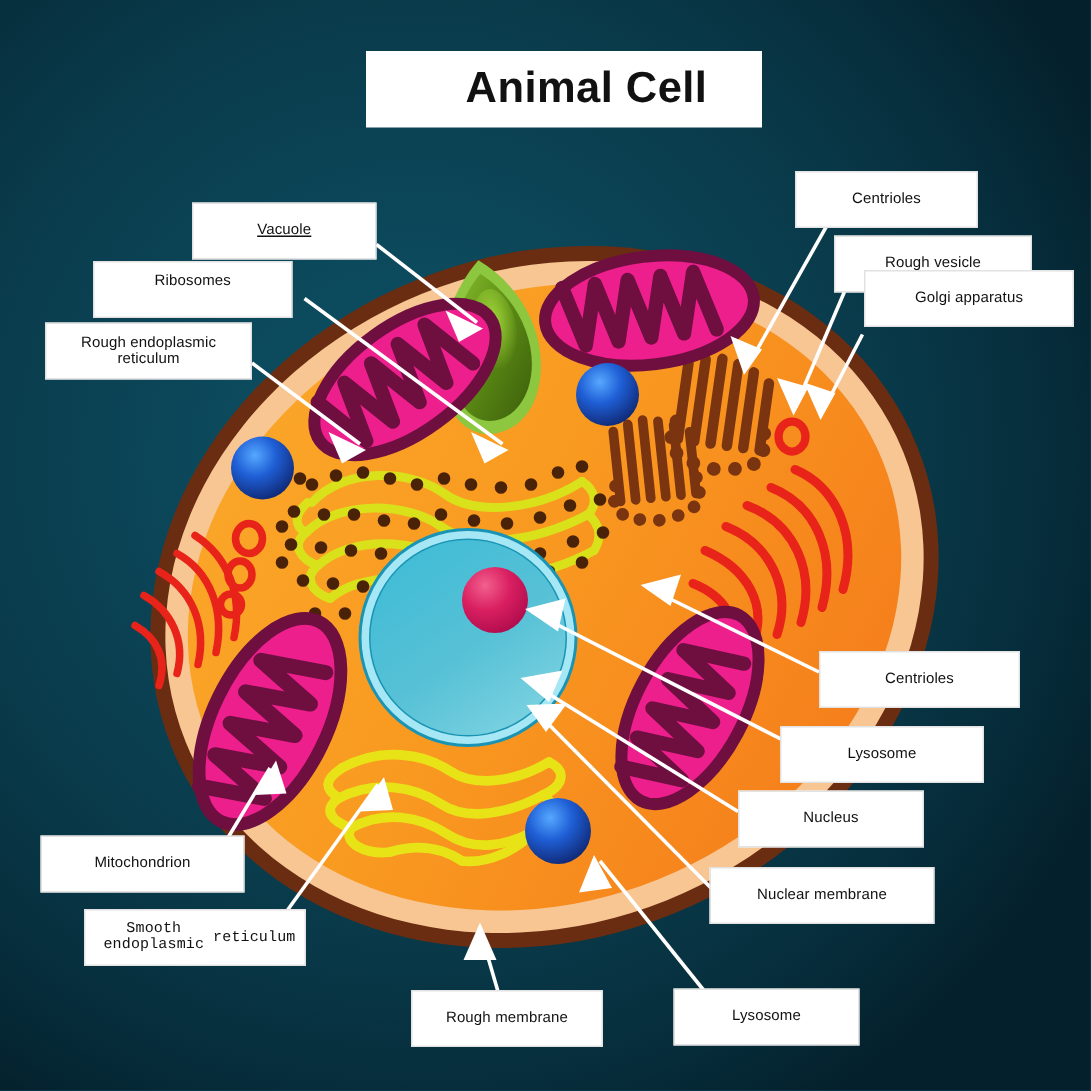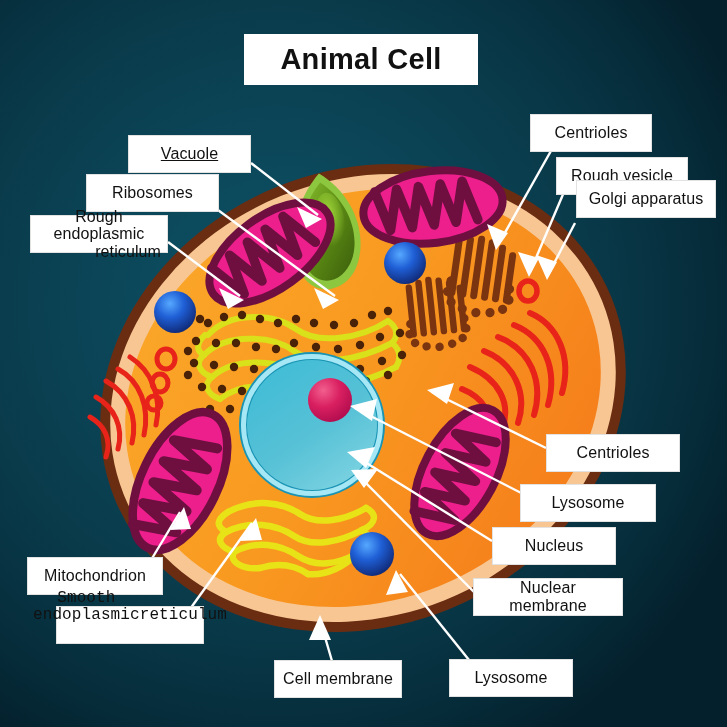--- a/index.html
+++ b/index.html
@@ -20,32 +20,33 @@
   
   .label{
     position:absolute;
     background:#ffffff;
     color:#111111;
     border:1px solid #e2e2e2;
     box-sizing:border-box;
     display:flex;align-items:center;justify-content:center;
     text-align:center;
     line-height:1.12;
-    font-size:16px;
+    font-size:10px;
     letter-spacing:.1px;
     z-index:40;
     padding:18px 6px;
   }
-  .label.two{line-height:1.1;align-items:flex-end;}
+  .label.two{line-height:1.1;}
   .title-box{
     position:absolute;
     left:244px;top:34px;width:234px;height:51px;
     background:#ffffff;
     display:flex;align-items:center;justify-content:center;
     z-index:50;
+    padding-left:30px;
   }
   .title-box span{
     font-size:29px;font-weight:bold;color:#111;letter-spacing:.3px;
   }
 </style>
 </head>
 <body>
 
 <div id="stage">
 
@@ -305,21 +306,21 @@
   </svg>
 
   <div class="title-box">
     <span>Animal Cell</span>
   </div>
 
   <div class="label" style="left:128px;top:135px;width:123px;height:29px;text-decoration:underline;">
     <span>Vacuole</span>
   </div>
 
-  <div class="label" style="left:86px;top:174px;width:133px;height:29px;">
+  <div class="label" style="left:62px;top:174px;width:133px;height:29px;align-items:flex-end;">
     <span>Ribosomes</span>
   </div>
 
   <div class="label two" style="left:30px;top:215px;width:138px;height:34px;flex-direction:column;">
     <span>Rough endoplasmic</span>
     <span>reticulum</span>
   </div>
 
   <div class="label" style="left:530px;top:114px;width:122px;height:29px;">
     <span>Centrioles</span>
@@ -352,20 +353,20 @@
   <div class="label" style="left:27px;top:557px;width:136px;height:29px;">
     <span>Mitochondrion</span>
   </div>
 
   <div class="label two" style="left:56px;top:606px;width:148px;height:34px;flex-direction:row;font-family:Liberation Mono, monospace;">
     <span>Smooth endoplasmic</span>
     <span>reticulum</span>
   </div>
 
   <div class="label" style="left:274px;top:660px;width:128px;height:29px;">
-    <span>Cell membrane</span>
+    <span>Rough membrane</span>
   </div>
 
   <div class="label" style="left:449px;top:659px;width:124px;height:29px;">
     <span>Lysosome</span>
   </div>
 
 </div>
 
 </body></html>

